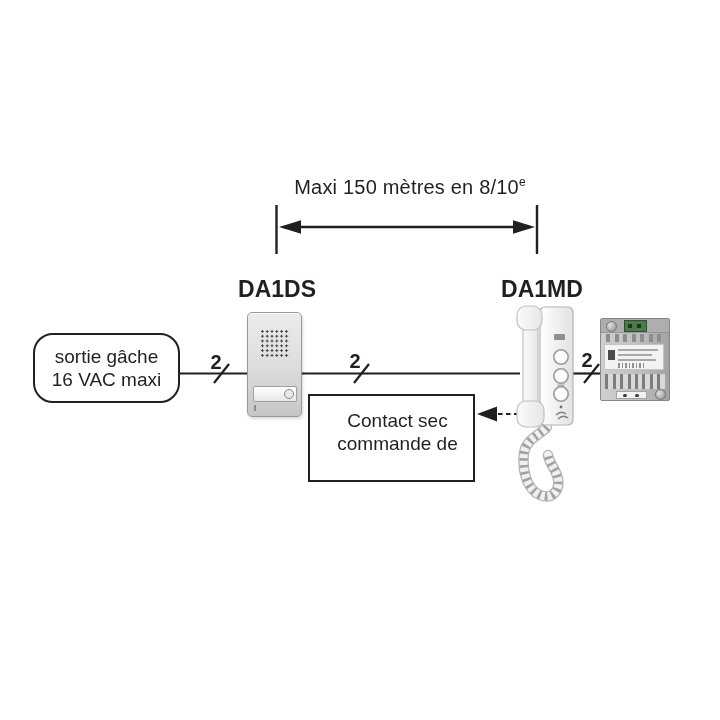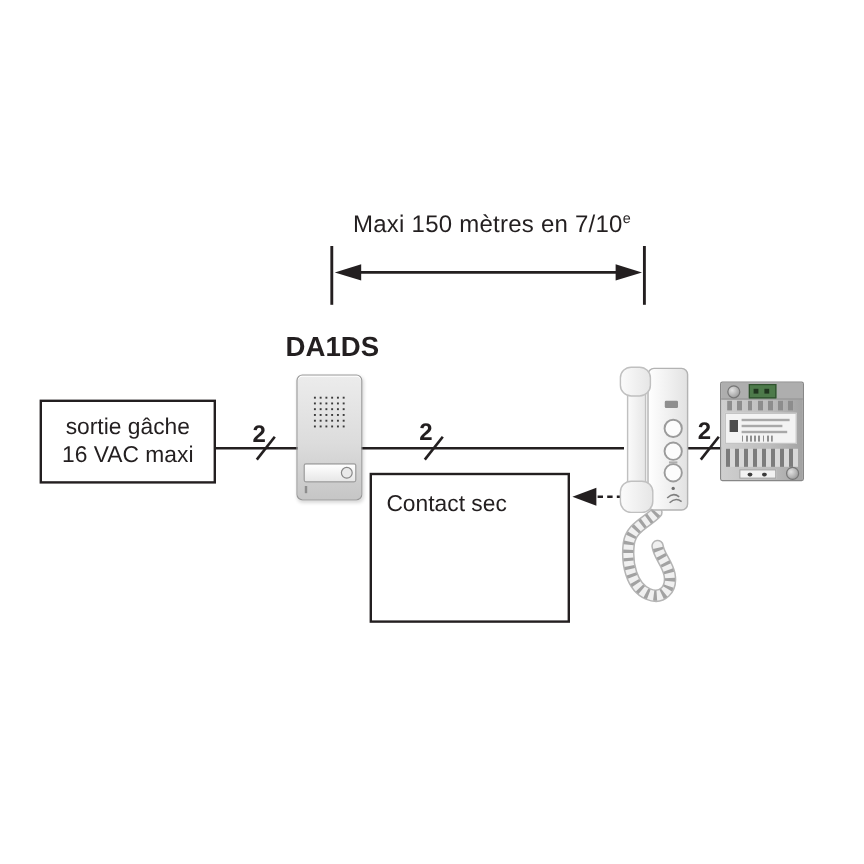--- a/index.html
+++ b/index.html
@@ -9,22 +9,22 @@
   svg.overlay{position:absolute;left:0;top:0;width:720px;height:720px;z-index:1;}
   .txt-center{text-align:center;}
   .dim-label{left:200px;top:175px;width:420px;font-size:20px;letter-spacing:0.2px;z-index:2;}
   .dim-label sup{font-size:12px;}
   .dev-label{font-weight:bold;font-size:23px;z-index:2;}
   .lbl-da1ds{left:217px;top:276px;width:120px;}
   .lbl-da1md{left:482px;top:276px;width:120px;}
   .lbl-pt{left:586px;top:411px;width:122px;font-size:21px;}
   .callout{border:2px solid #231f20;background:#fff;z-index:2;box-sizing:border-box;
            font-size:19px;line-height:23px;}
-  .box-left{left:33px;top:333px;width:147px;height:70px;padding-top:10px;text-align:center;}
-  .box-contact{left:308px;top:394px;width:167px;height:125px;padding:13px 0 0 12px;text-align:left;}
+  .box-left{left:33px;top:333px;width:147px;height:70px;padding-top:10px;text-align:center;border-radius:20px;}
+  .box-contact{left:308px;top:394px;width:167px;height:88px;padding:13px 0 0 12px;text-align:center;}
   .wire-count{font-weight:bold;font-size:20px;width:22px;text-align:center;z-index:2;}
   .wc1{left:205px;top:351px;}
   .wc2{left:344px;top:350px;}
   .wc3{left:576px;top:349px;}
 
   
   .da1ds{left:247px;top:312px;width:53px;height:103px;z-index:3;
          background:linear-gradient(180deg,#ececec 0%,#dcdcdc 55%,#c6c6c6 100%);
          border:1px solid #9a9a9a;border-radius:5px;
          box-shadow:inset 0 1px 0 #fff, 1px 2px 3px rgba(0,0,0,.15);}
@@ -85,35 +85,37 @@
       <line x1="214" y1="383" x2="229" y2="364"></line>
       <line x1="354" y1="383" x2="369" y2="364"></line>
       <line x1="584" y1="383" x2="599" y2="364"></line>
     </g>
     <g>
       <line x1="498" y1="414" x2="520" y2="414" stroke="#231f20" stroke-width="2.2" stroke-dasharray="4.5 3.5"></line>
       <polygon fill="#231f20" points="477,414 497,406.5 497,421.5"></polygon>
     </g>
   </svg>
 
-  <div class="abs dim-label txt-center"><span>Maxi 150 mètres en 7/10</span><sup>e</sup></div>
+  <div class="abs dim-label txt-center"><span>Maxi 150 mètres en 8/10</span><sup>e</sup></div>
 
   <div class="abs dev-label lbl-da1ds txt-center">DA1DS</div>
+  <div class="abs dev-label lbl-da1md txt-center">DA1MD</div>
 
   <div class="abs wire-count wc1">2</div>
   <div class="abs wire-count wc2">2</div>
   <div class="abs wire-count wc3">2</div>
 
   <div class="abs callout box-left">
     <div>sortie gâche</div>
     <div>16 VAC maxi</div>
   </div>
 
   <div class="abs callout box-contact">
     <div>Contact sec</div>
+    <div>commande de</div>
   </div>
 
   <div class="abs da1ds">
     <div class="grille"></div>
     <div class="plate">
       <div class="btn"></div>
     </div>
     <div class="tick"></div>
   </div>
 

